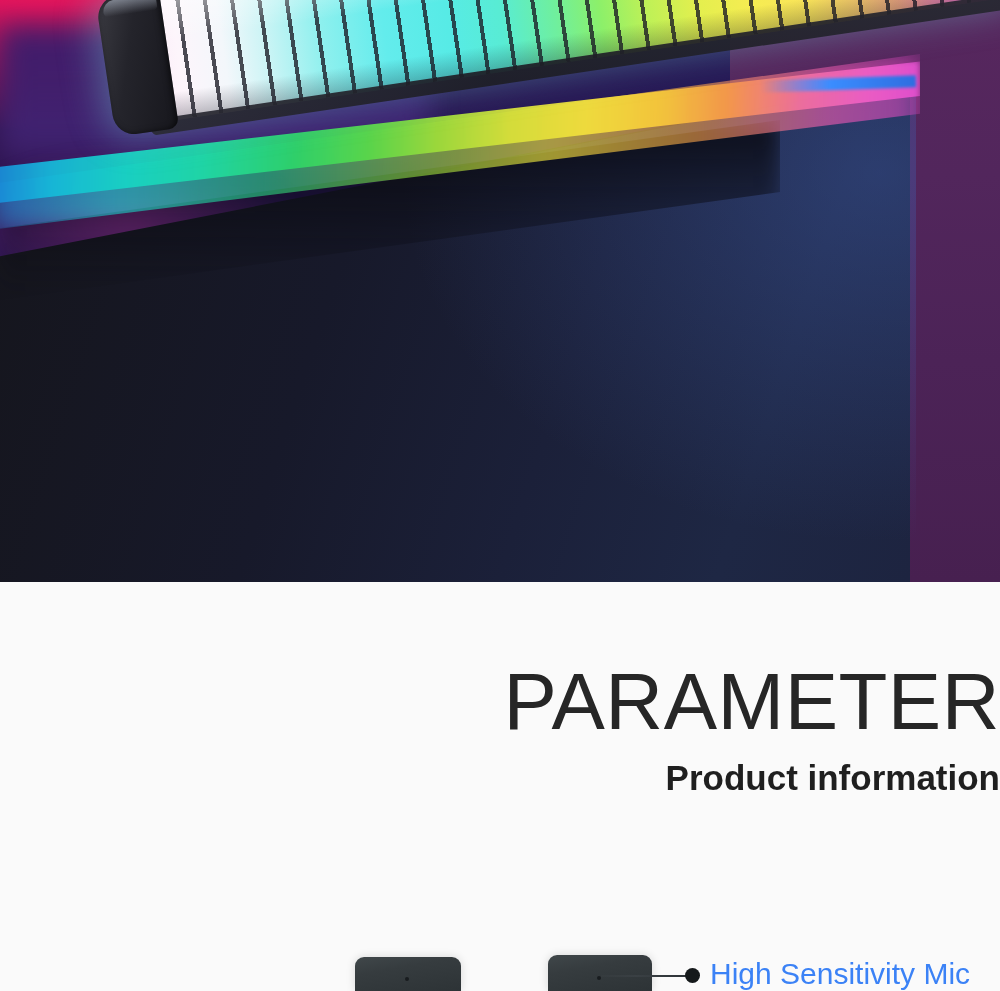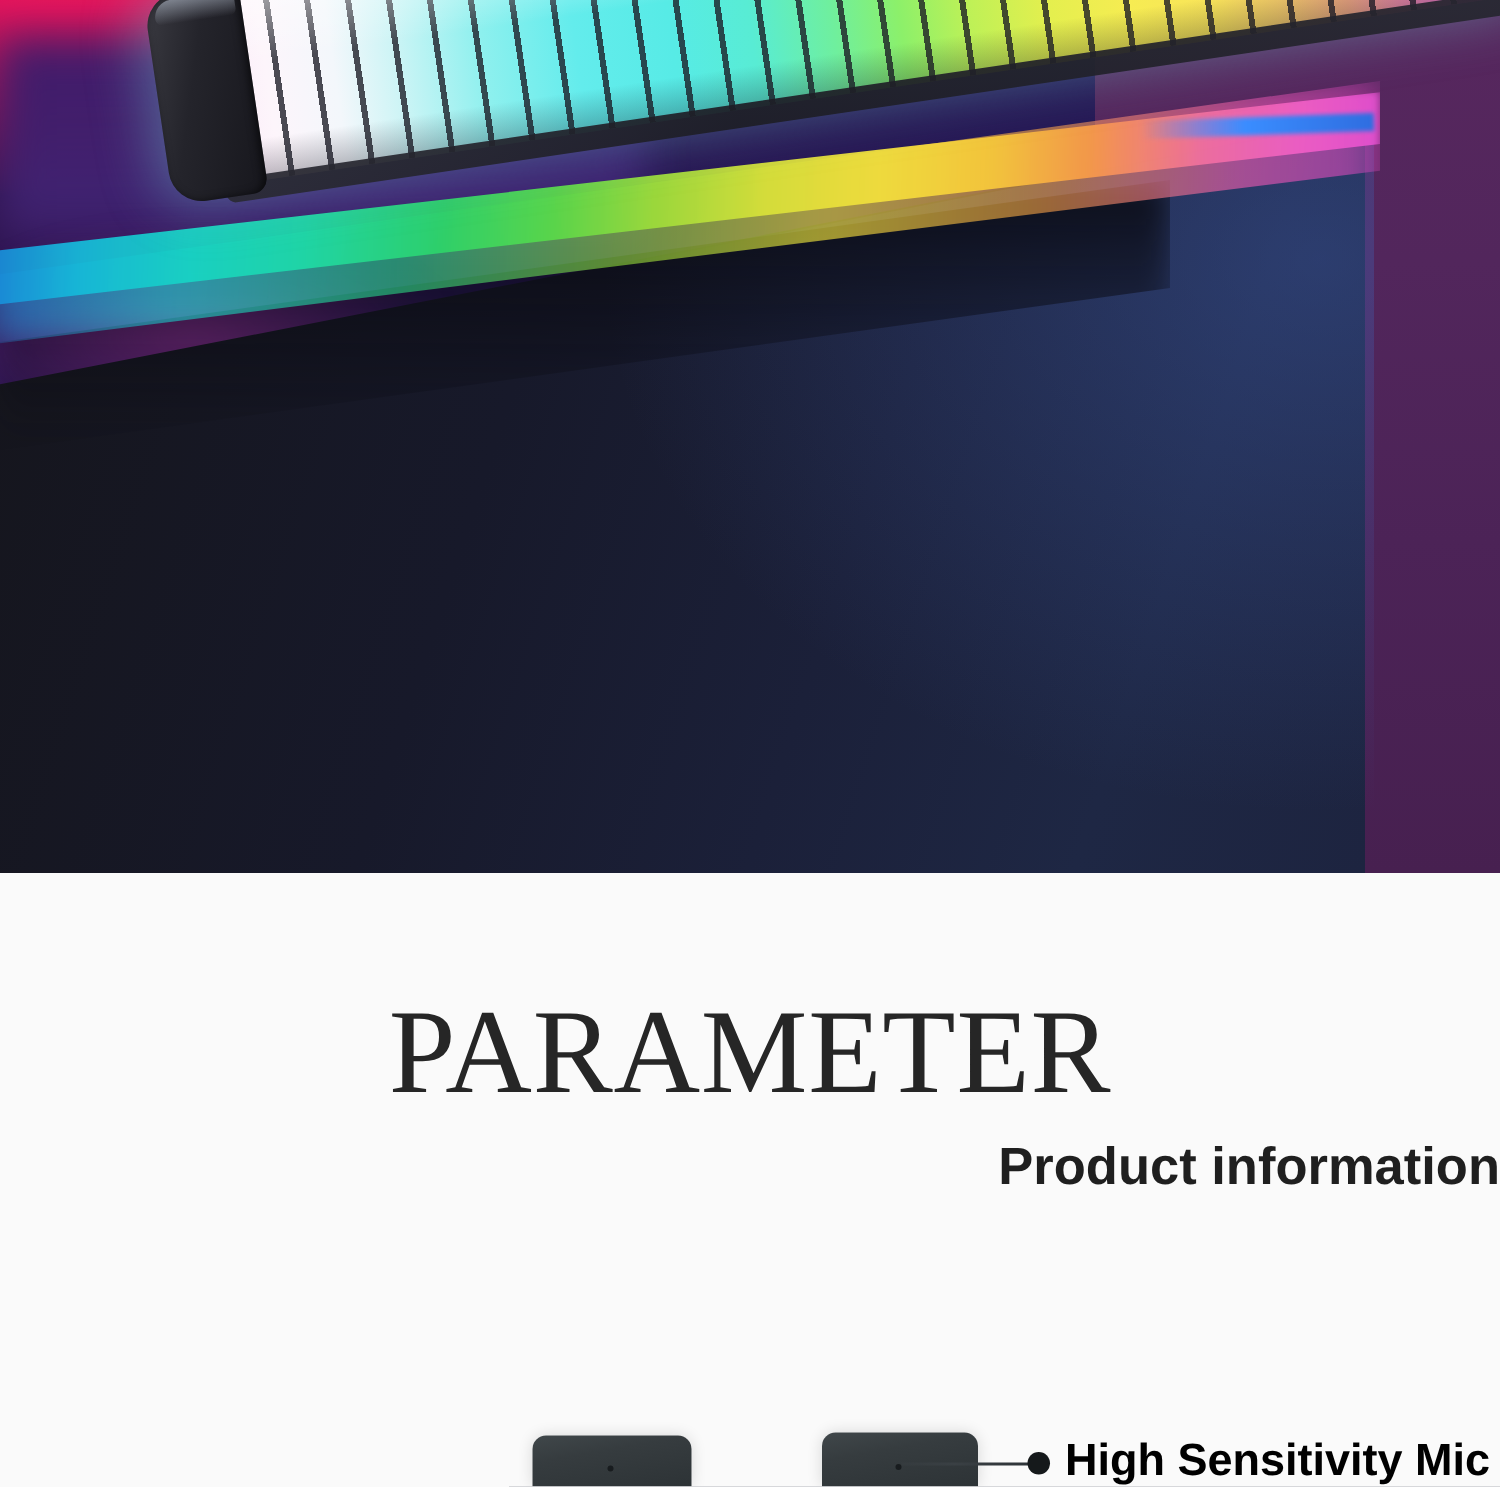--- a/index.html
+++ b/index.html
@@ -209,27 +209,26 @@
   }
 
   
   #info{
     position:absolute; left:0; top:582px;
     width:1000px; height:409px;
     background:#fafafa;
   }
   .headline{
     position:absolute; left:0; top:80px; width:1000px;
-    text-align:center;
+    text-align:right;
     font-size:80px;
     line-height:1;
     letter-spacing:.5px;
     font-weight:400;
     color:#262626;
-    font-family:Liberation Serif, serif;
   }
   .subheadline{
     position:absolute; left:0; top:178px; width:1000px;
     text-align:right;
     font-size:35px;
     line-height:1;
     font-weight:700;
     color:#1f1f1f;
   }
 
@@ -261,22 +260,22 @@
     left:685px; top:386px;
     width:15px; height:15px;
     border-radius:50%;
     background:#15191b;
   }
   .callout-label{
     position:absolute;
     left:710px; top:377px;
     font-size:30px;
     line-height:1;
-    font-weight:700;
-    color:#000000;
+    font-weight:400;
+    color:#3b82f6;
     white-space:nowrap;
   }
 </style>
 </head>
 <body>
 
 <div id="page">
 
   <div id="hero">
 

